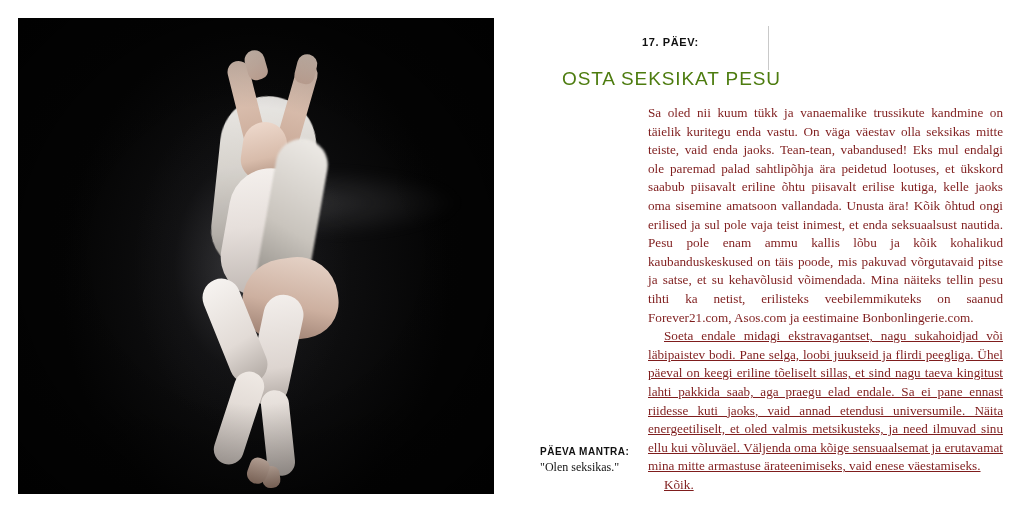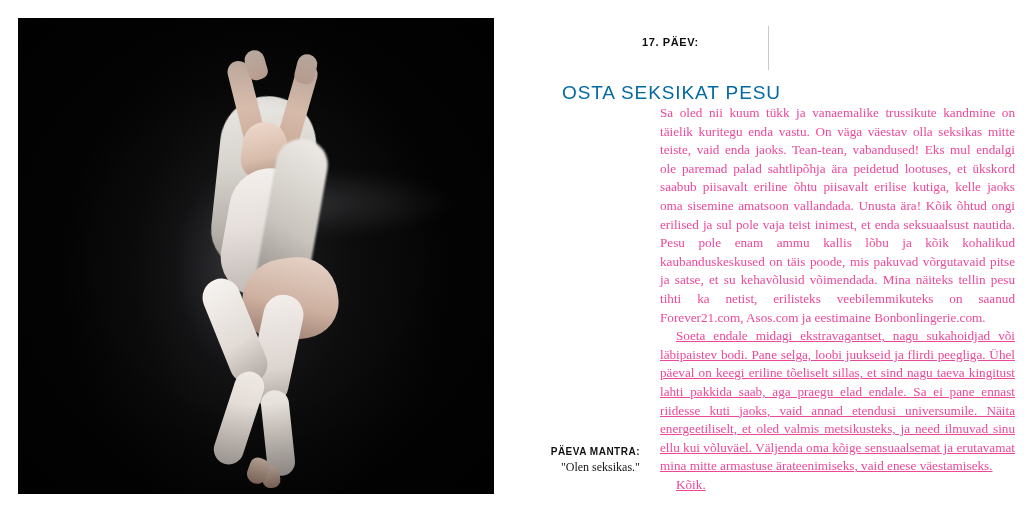--- a/index.html
+++ b/index.html
@@ -235,53 +235,51 @@
     position: absolute;
     left: 228px;
     top: 8px;
     width: 1px;
     height: 44px;
     background: #c9c9c9;
   }
   .headline {
     position: absolute;
     left: 22px;
-    top: 64px;
+    top: 50px;
     font-size: 19px;
     letter-spacing: 0.9px;
-    color: #0369a1;
+    color: #4d7c0f;
     font-weight: normal;
     margin: 0;
     text-align: right;
   }
   .body-col {
     position: absolute;
     left: 108px;
     top: 86px;
     width: 355px;
     font-family: "Liberation Serif", serif;
     font-size: 13.2px;
     line-height: 18.6px;
-    color: #ec4899;
+    color: #7f1d1d;
     text-align: justify;
-    margin-left: 12px;
   }
   .body-col p {
     margin: 0;
   }
   .body-col p.indent {
     text-indent: 16px;
     text-decoration: underline;
   }
   .mantra {
     position: absolute;
     left: 0px;
     top: 428px;
     width: 100px;
-    text-align: right;
   }
   .mantra-title {
     font-size: 10px;
     font-weight: bold;
     letter-spacing: 0.5px;
     color: #111111;
     margin: 0 0 3px 0;
   }
   .mantra-text {
     font-family: "Liberation Serif", serif;

